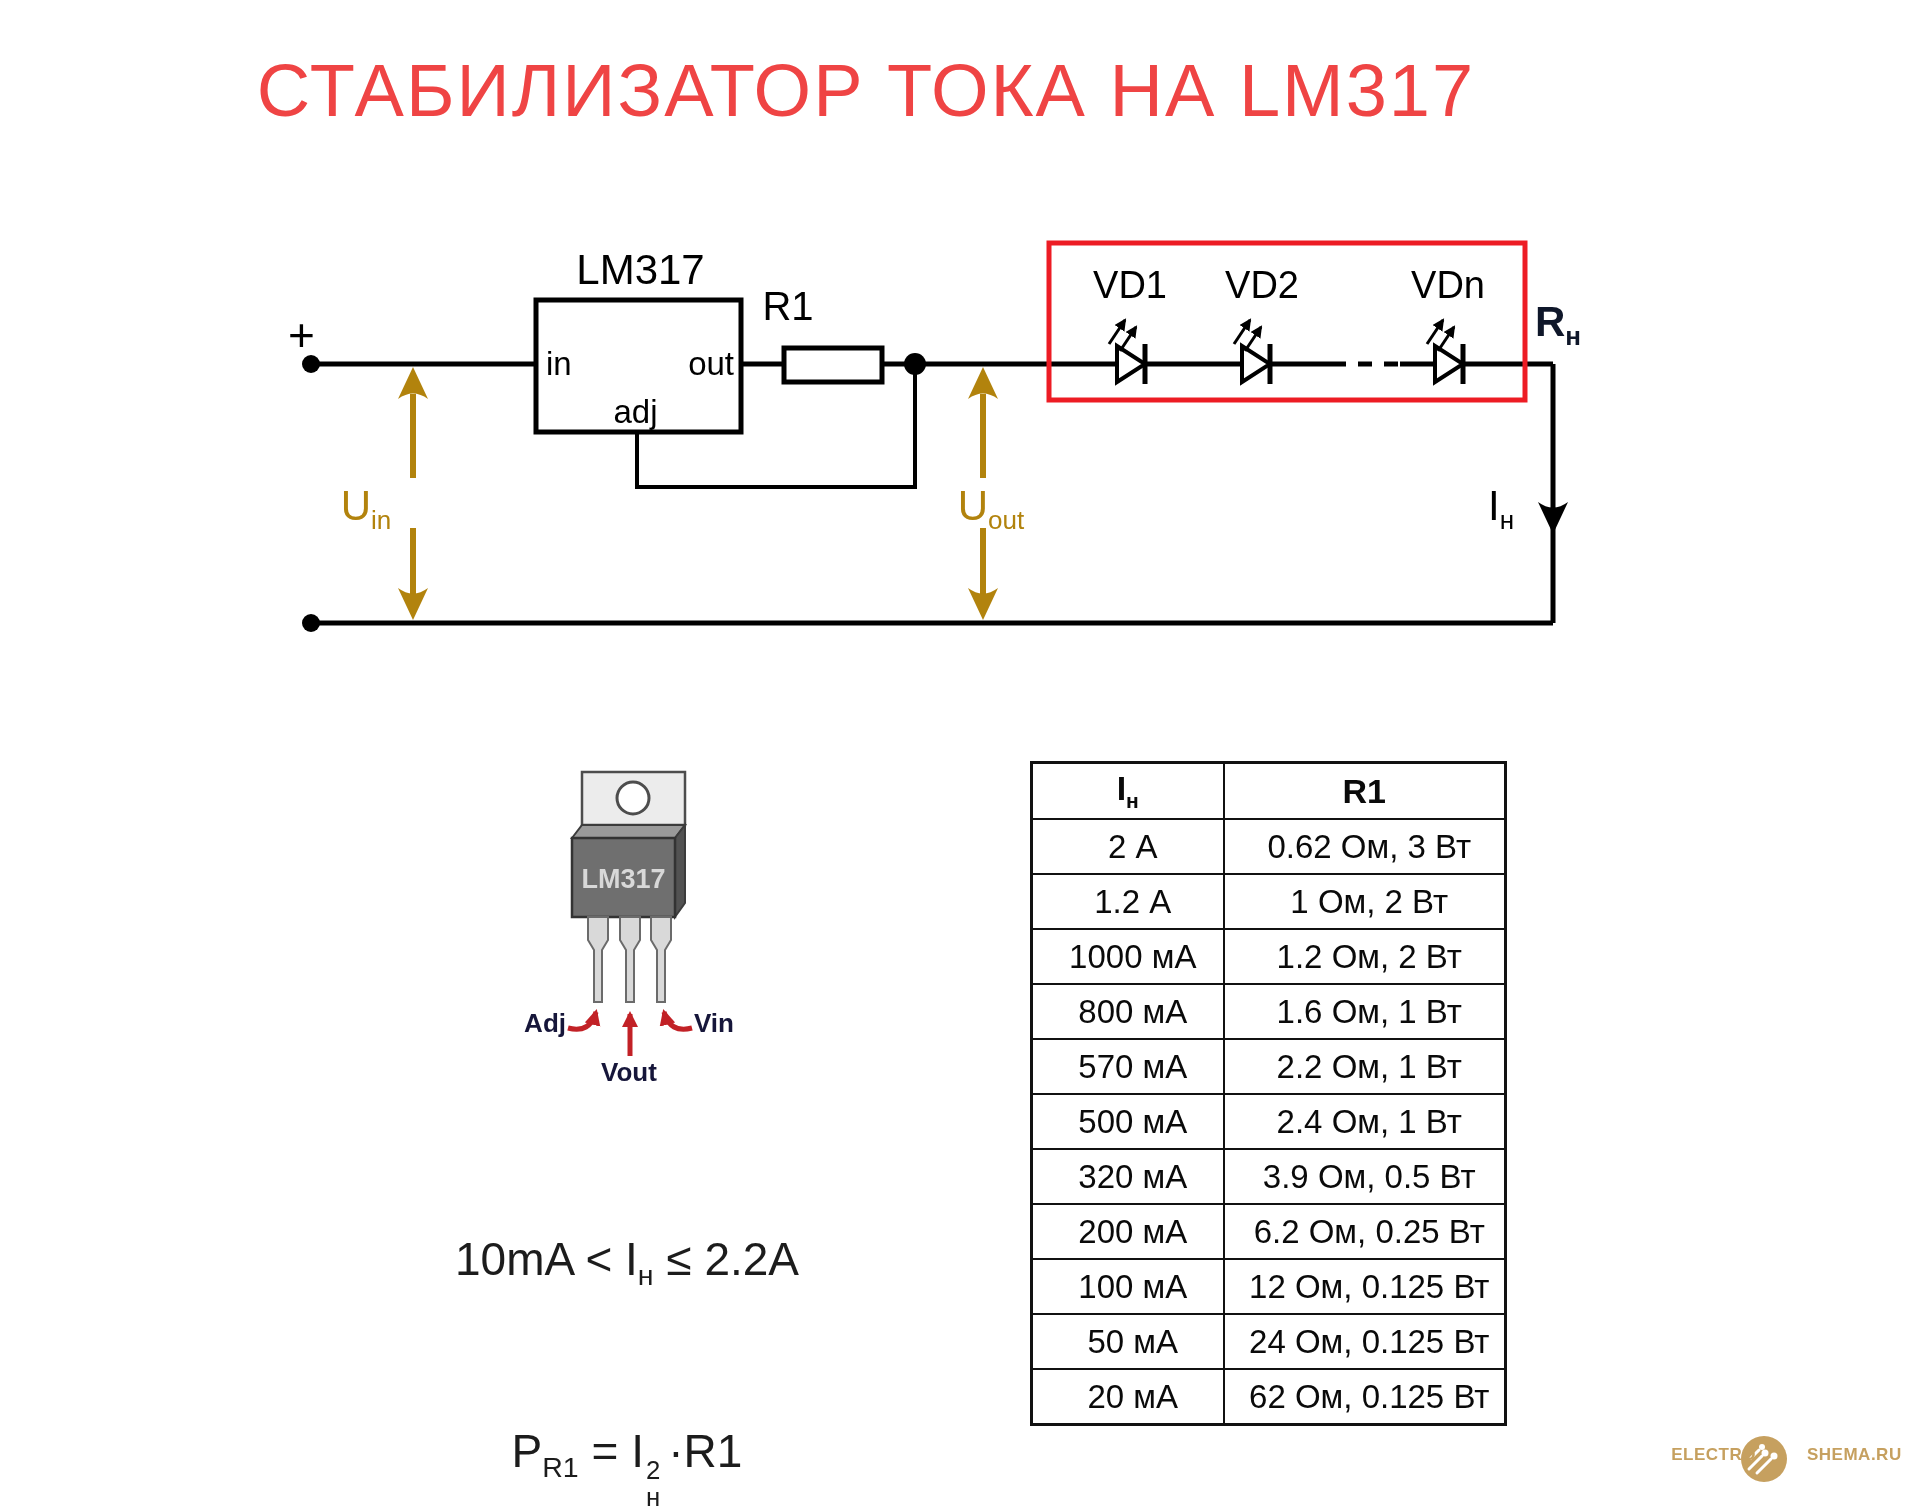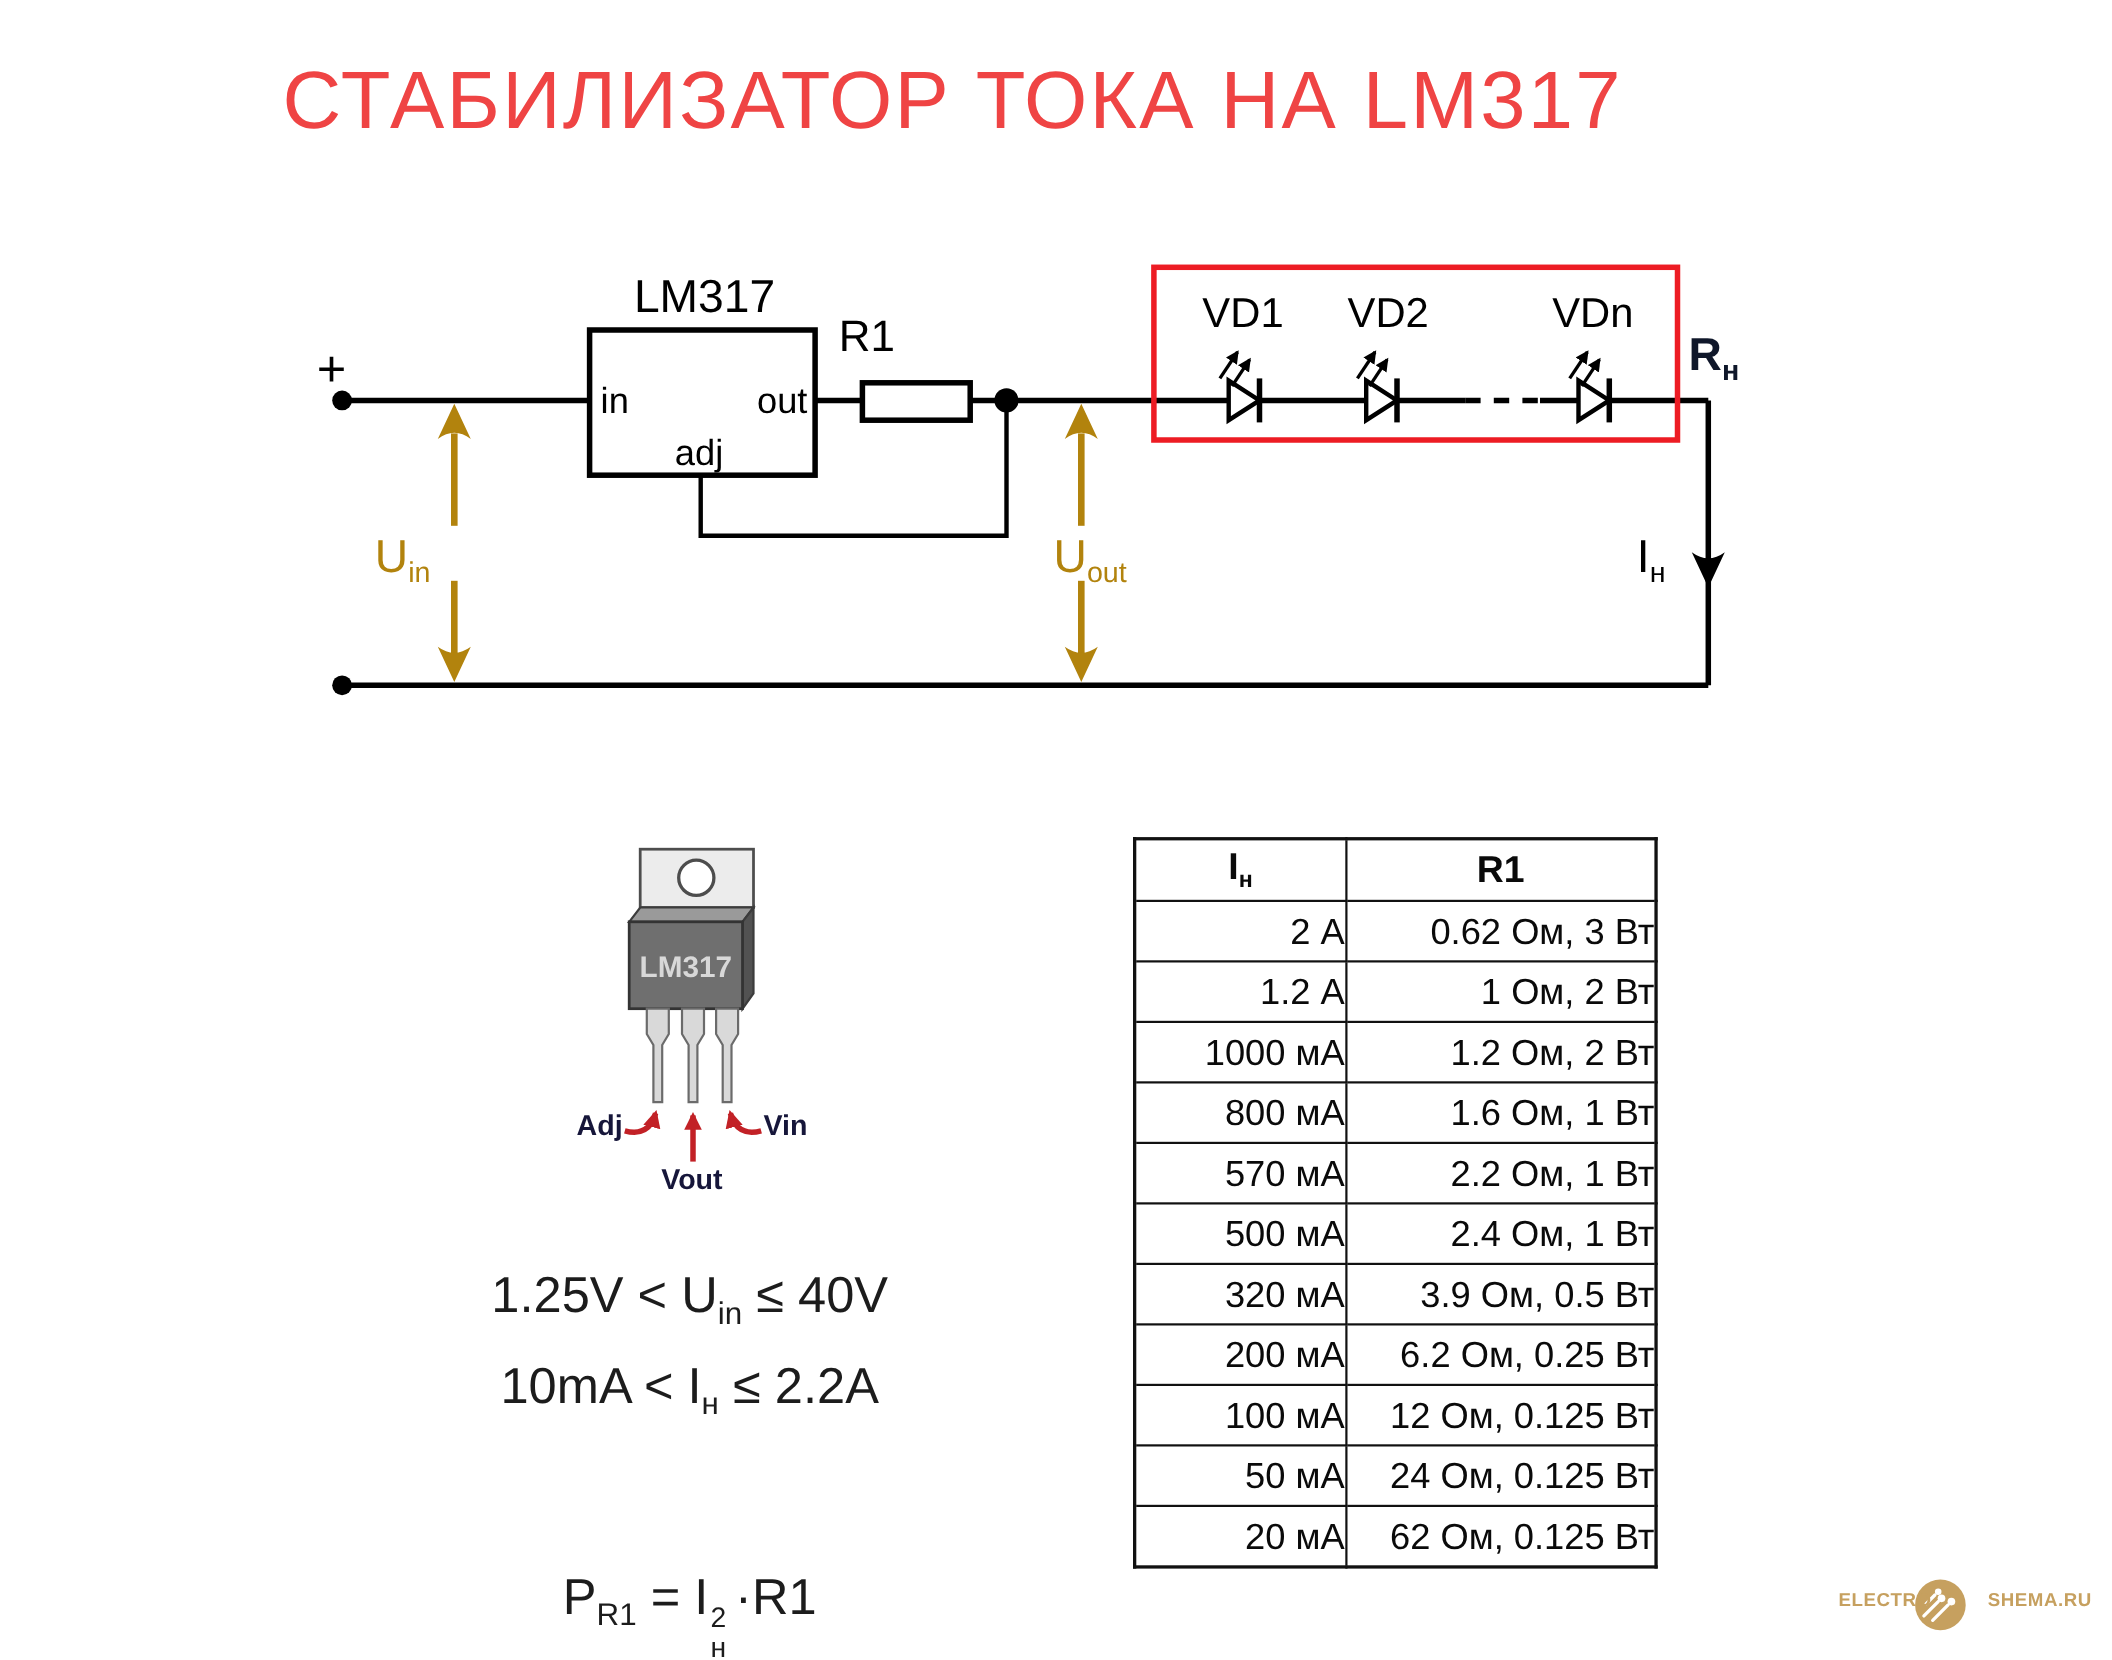--- a/index.html
+++ b/index.html
@@ -27,21 +27,21 @@
   .formula{left:227px;width:800px;text-align:center;font-size:46px;color:#1c1c1c;white-space:nowrap;}
   .f1{top:1150px;} .f2{top:1232px;} .f3{top:1314px;} .f4{top:1424px;}
   .stack{display:inline-flex;flex-direction:column;align-items:center;font-size:56%;line-height:1.05;vertical-align:-0.45em;margin:0 8px 0 2px;}
   .pkg-body-label{left:572px;top:864px;width:103px;text-align:center;font-size:27px;font-weight:bold;color:#D8D8D8;}
   .pkg-pin-lbl{font-size:26px;font-weight:bold;color:#16163A;}
   .pkg-adj{left:496px;top:1008px;width:70px;text-align:right;}
   .pkg-vout{left:584px;top:1057px;width:90px;text-align:center;}
   .pkg-vin{left:694px;top:1008px;}
   table.spec{position:absolute;left:1030px;top:761px;width:474px;border-collapse:collapse;table-layout:fixed;
              font-size:33px;color:#0a0a0a;background:#fff;border:3px solid #111;}
-  table.spec td, table.spec th{border:2px solid #111;height:53px;padding:0 0 0 10px;text-align:right;vertical-align:middle;overflow:hidden;white-space:nowrap;}
+  table.spec td, table.spec th{border:2px solid #111;height:53px;padding:0 0 0 10px;text-align:center;vertical-align:middle;overflow:hidden;white-space:nowrap;}
   table.spec th{height:54px;text-align:center;padding:0;font-size:34px;}
   .col-i{width:192px;} .col-r{width:282px;}
   .wm{top:1445px;font-size:17px;font-weight:bold;color:#C6A05F;letter-spacing:0.5px;margin-left:16px;}
   .wm-left{left:1640px;width:100px;text-align:right;}
   .wm-right{left:1791px;}
 </style>
 </head>
 <body>
 
 <div id="canvas">
@@ -150,21 +150,20 @@
   <div class="abs rn red lbl"><span>R</span><sub>н</sub></div>
   <div class="abs uin gold lbl"><span>U</span><sub>in</sub></div>
   <div class="abs uout gold lbl"><span>U</span><sub>out</sub></div>
   <div class="abs ih lbl"><span>I</span><sub>н</sub></div>
 
   <div class="abs pkg-body-label lbl">LM317</div>
   <div class="abs pkg-pin-lbl pkg-adj lbl">Adj</div>
   <div class="abs pkg-pin-lbl pkg-vout lbl">Vout</div>
   <div class="abs pkg-pin-lbl pkg-vin lbl">Vin</div>
 
-  <div class="abs formula f1"><span>1.25V &lt; U</span><sub>in</sub><span> ≤ 40V</span></div>
   <div class="abs formula f2"><span>10mA &lt; I</span><sub>н</sub><span> ≤ 2.2A</span></div>
   <div class="abs formula f4"><span>P</span><sub>R1</sub><span> = I</span><span class="stack">
         <span>2</span>
         <span>н</span>
       </span><span>·R1</span></div>
 
   <table class="spec">
     <colgroup>
         <col class="col-i">
         <col class="col-r">

